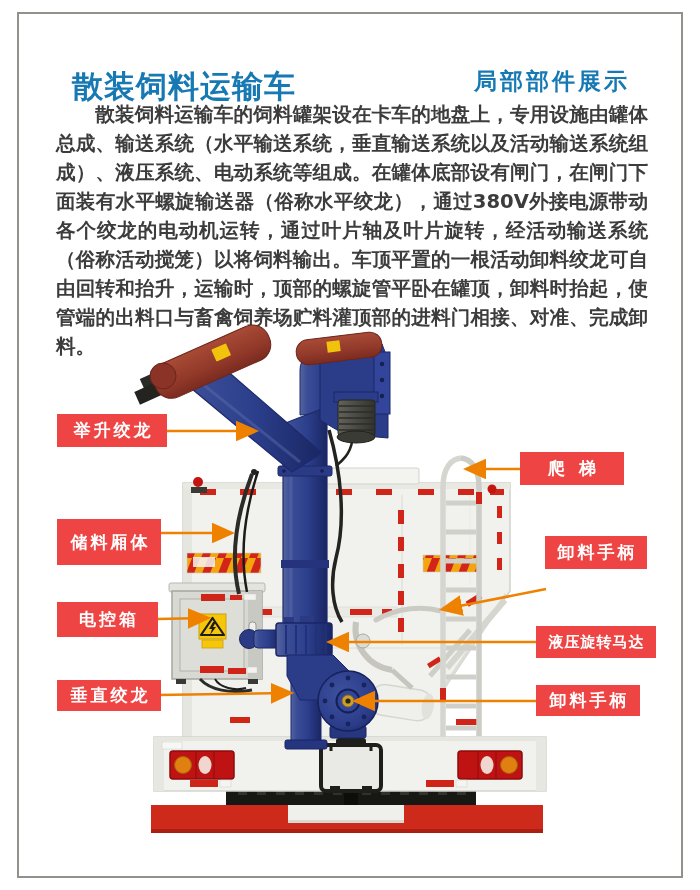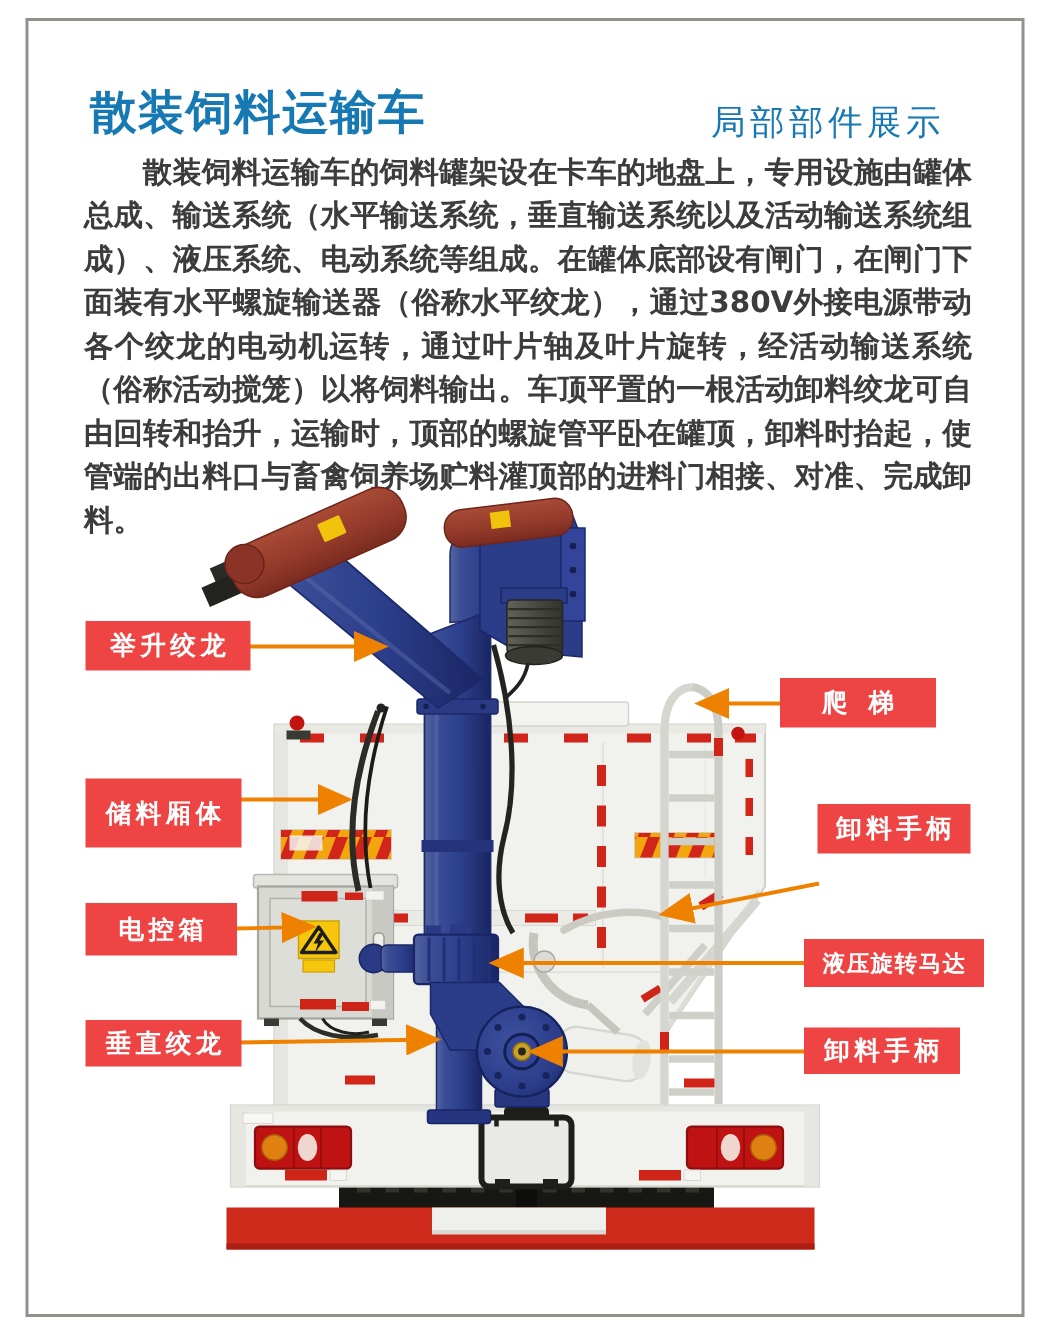--- a/index.html
+++ b/index.html
@@ -1,22 +1,22 @@
 <!DOCTYPE html>
 <html><head>
 <meta charset="utf-8">
 <style>
   html,body{margin:0;padding:0;}
   body{
     width:700px;height:890px;position:relative;background:#ffffff;
     font-family:"DejaVu Sans","Liberation Sans",sans-serif;overflow:hidden;
   }
   .frame{position:absolute;left:17px;top:12px;width:662px;height:862px;border:2px solid #93918c;}
-  .title{position:absolute;left:56px;top:50px;margin:4px;font-size:31px;font-weight:800;color:#1779b3;letter-spacing:1px;}
-  .subtitle{position:absolute;left:474px;top:66px;font-size:23px;font-weight:400;color:#1779b3;letter-spacing:3px;}
+  .title{position:absolute;left:56px;top:50px;margin:16px;font-size:31px;font-weight:800;color:#1779b3;letter-spacing:1px;}
+  .subtitle{position:absolute;left:474px;top:66px;font-size:23px;font-weight:700;color:#1779b3;letter-spacing:3px;}
   .desc{position:absolute;left:56px;top:100px;width:592px;margin:0;font-size:19.6px;line-height:29px;
         color:#3c3c3c;font-weight:700;text-align:justify;text-indent:2em;}
   .scene{position:absolute;left:0;top:0;}
   .callout{position:absolute;background:#ef4444;color:#fff;display:flex;align-items:center;justify-content:center;
            font-weight:700;font-size:17px;letter-spacing:3px;padding-left:3px;box-sizing:border-box;}
   .callout.small{font-size:15px;letter-spacing:1px;padding-left:1px;}
   .callout.wide{letter-spacing:14px;padding-left:14px;}
 </style>
 </head>
 <body>

